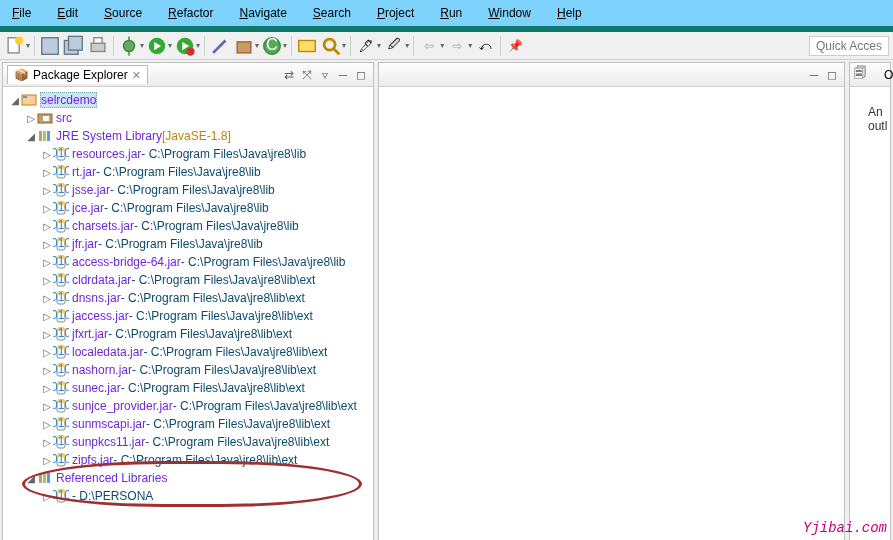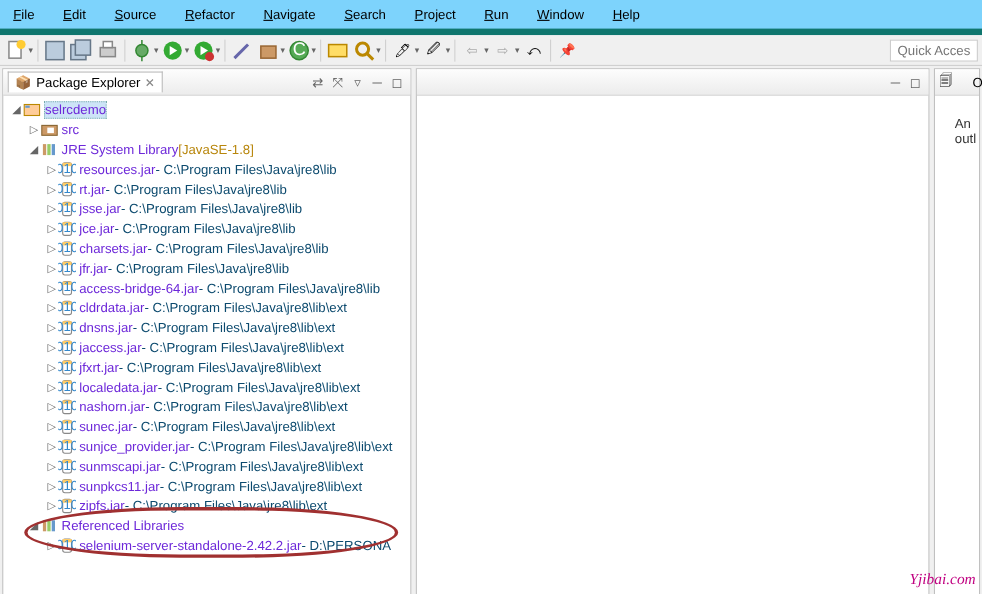--- a/index.html
+++ b/index.html
@@ -31,21 +31,21 @@
 .tree-row .twisty { width: 12px; text-align: center; color: #666; font-size: 10px; }
 .tree-row .ticon { width: 16px; height: 16px; display: flex; align-items: center; justify-content: center; margin-right: 3px; text-decoration: underline; }
 .tree-row .label { color: #6d28d9; }
 .tree-row .suffix { color: #0c4a6e; }
 .tree-row .lib-suffix { color: #b8860b; }
 .indent0 { padding-left: 4px; }
 .indent1 { padding-left: 20px; }
 .indent2 { padding-left: 36px; }
 
 .circle-annot { position: absolute; border: 3px solid #a03030; border-radius: 50% / 60%; pointer-events: none; }
-.watermark { position: absolute; bottom: 4px; right: 6px; color: #c00080; font-style: italic; font-size: 14px; font-family: Liberation Serif, serif; }
+.watermark { position: absolute; bottom: 4px; right: 6px; color: #c00080; font-style: italic; font-size: 14px; font-family: Liberation Mono, monospace; }
 
 .outline-text { padding: 18px; color: #333; }
 </style>
 </head>
 <body>
 
 <div class="menubar" id="menubar">
     <span><u>F</u>ile</span>
     <span><u>E</u>dit</span>
     <span><u>S</u>ource</span>
@@ -437,21 +437,20 @@
       <div id="ref-jar-list">
           <div class="tree-row indent2">
             <span class="twisty">▷</span>
             <span class="ticon">
               <svg viewBox="0 0 16 16">
                 <rect x="4" y="2" width="8" height="12" rx="2" fill="#fff" stroke="#888"></rect>
                 <rect x="4" y="2" width="8" height="3" fill="#fc6"></rect>
                 <text x="8" y="11" font-size="6" text-anchor="middle" fill="#38c">010</text>
               </svg>
             </span>
-            <span class="label">selenium-server-standalone-2.42.2.jar</span>
             <span class="suffix"> - D:\PERSONA</span>
           </div>
         </div>
     </div>
   </div>
 
   <div class="panel panel-mid">
     <div class="panel-header">
       <span class="spacer"></span>
       <span class="hbtn">─</span>

